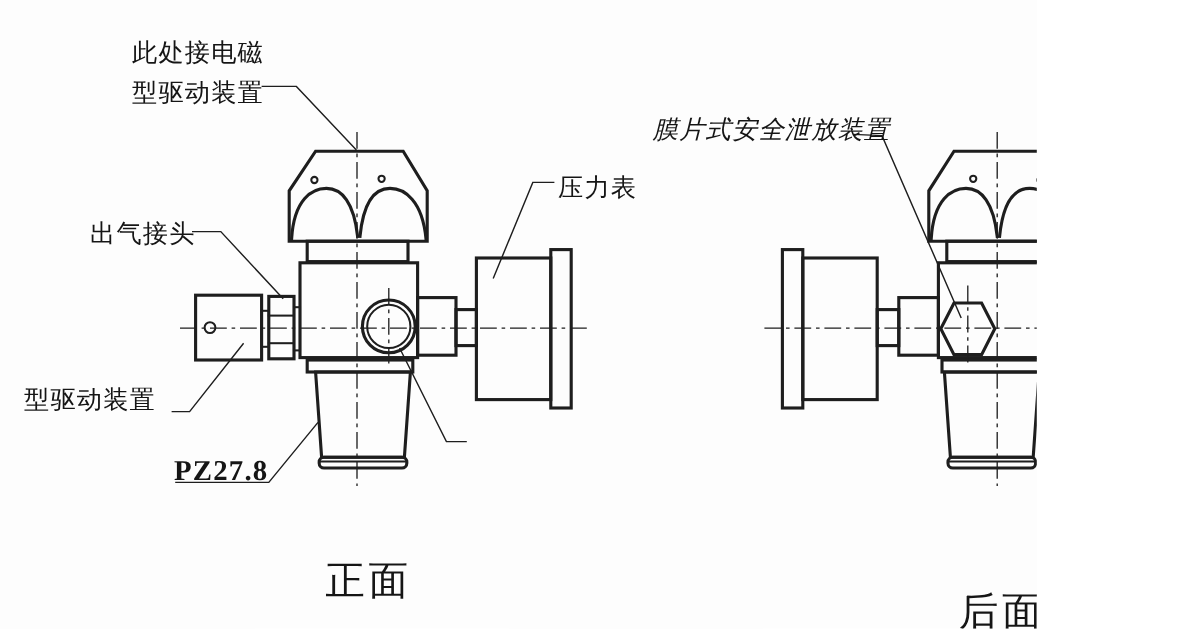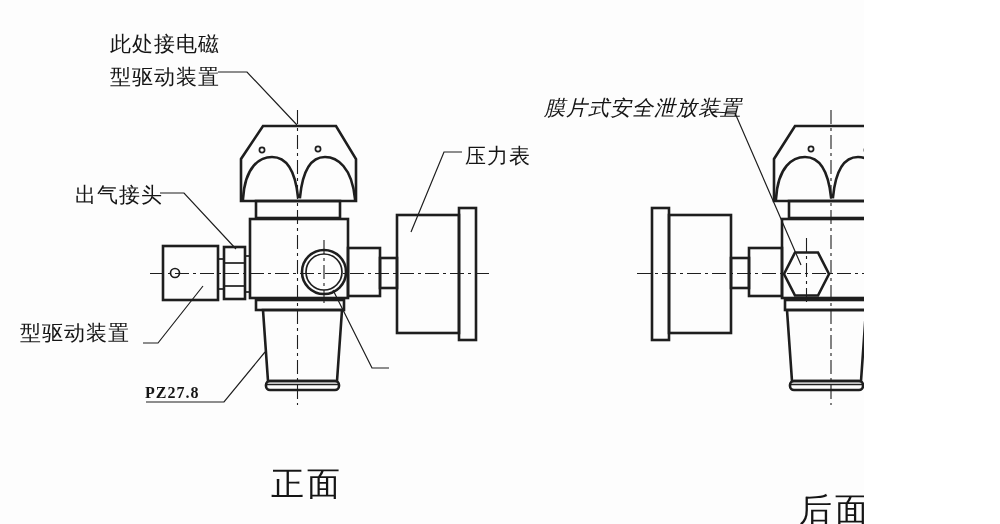--- a/index.html
+++ b/index.html
@@ -9,21 +9,21 @@
     font-family:"Liberation Serif","DejaVu Serif",serif; color:#151515;
     overflow:hidden;
   }
   .canvas svg { position:absolute; left:0; top:0; }
   .ol   { fill:none; stroke:var(--line); stroke-width:2.6; stroke-linejoin:miter; stroke-linecap:square; }
   .ol-thin { stroke-width:1.7; }
   .cl   { fill:none; stroke:var(--line); stroke-width:1.1; stroke-dasharray:14 4 3 4; }
   .ld   { fill:none; stroke:var(--line); stroke-width:1.2; }
   .lbl  { position:absolute; font-size:21px; line-height:26px; white-space:nowrap; letter-spacing:1px; }
   .lbl2 { line-height:33px; }
-  .thread { font-weight:bold; font-size:16px; letter-spacing:1px; font-family:"Liberation Serif","DejaVu Serif",serif; }
+  .thread { font-weight:bold; font-size:24px; letter-spacing:1px; font-family:"Liberation Serif","DejaVu Serif",serif; }
   .caption { position:absolute; width:110px; text-align:center; font-size:33px; letter-spacing:3px; white-space:nowrap; }
 </style>
 </head>
 <body>
 
 <div class="canvas">
 
   <svg width="1000" height="524" viewBox="0 0 1000 524">
 
     <g>

